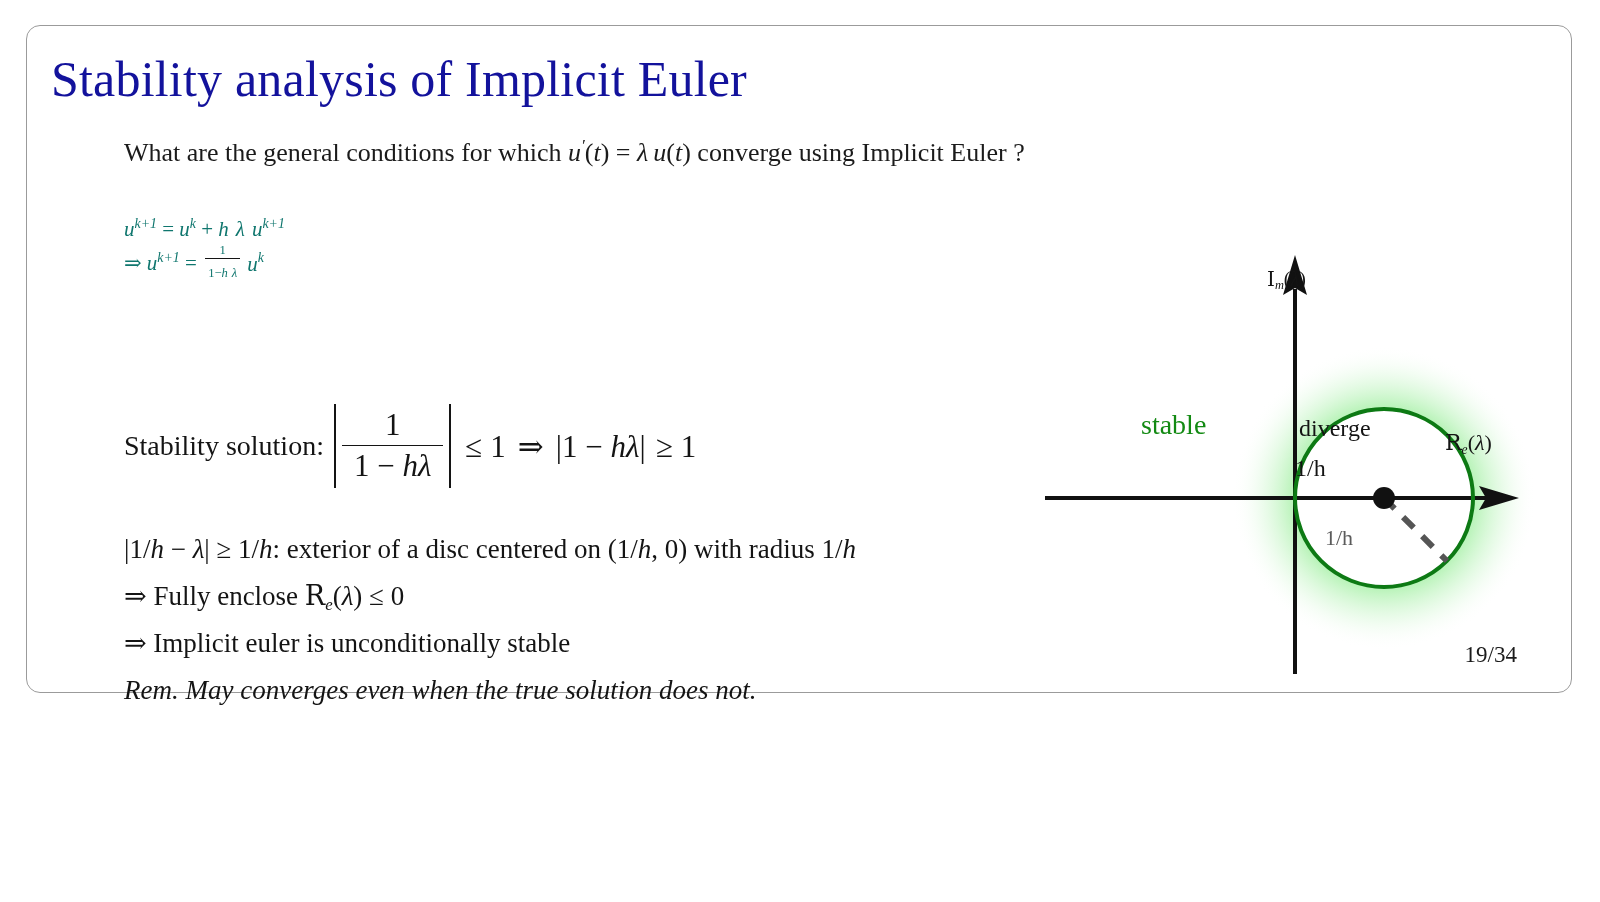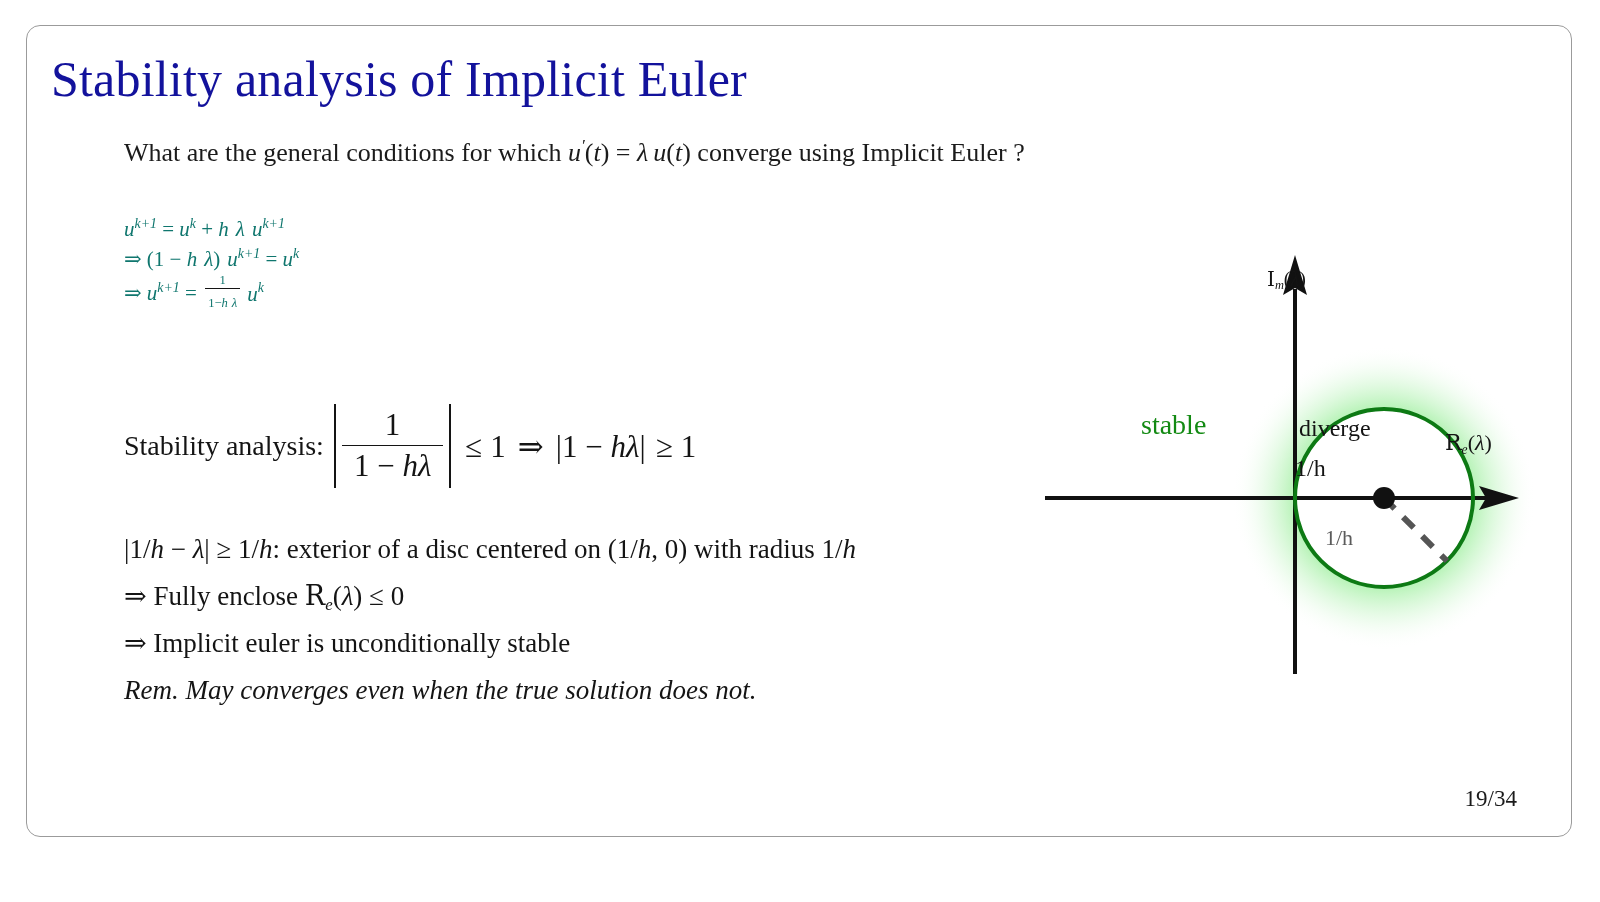--- a/index.html
+++ b/index.html
@@ -11,21 +11,21 @@
     width: 1600px;
     height: 902px;
     font-family: "Liberation Serif", "DejaVu Serif", serif;
     overflow: hidden;
   }
   .slide {
     position: absolute;
     left: 26px;
     top: 25px;
     width: 1546px;
-    height: 812px;
+    height: 668px;
     border: 1.5px solid #9b9b9b;
     border-radius: 14px;
     background: #ffffff;
     box-sizing: border-box;
   }
   .slide-title {
     position: absolute;
     left: 24px;
     top: 27px;
     font-size: 50px;
@@ -205,28 +205,27 @@
   <div class="slide-title">Stability analysis of Implicit Euler</div>
 
   <div class="question">
     <span>What are the general conditions for which </span><span class="mi">u</span><span class="sup mn">′</span><span class="op">(</span><span class="mi">t</span><span class="op">)</span><span class="op"> = </span><span class="mi">λ</span><span class="mi" style="margin-left:5px">u</span><span class="op">(</span><span class="mi">t</span><span class="op">)</span><span> converge using Implicit Euler ?</span>
   </div>
 
   <div class="derivation">
 
     <span class="ln"><span class="mi">u</span><span class="sup">k+1</span><span class="op"> = </span><span class="mi">u</span><span class="sup">k</span><span class="op"> + </span><span class="mi">h</span><span class="mi" style="margin-left:7px">λ</span><span class="mi" style="margin-left:7px">u</span><span class="sup">k+1</span></span>
 
-    <span class="ln"><span class="op">⇒ </span><span class="op">(</span><span class="mn">1</span><span class="op"> − </span><span class="mi">h</span><span class="mi" style="margin-left:7px">λ</span><span class="op">)</span><span class="mi" style="margin-left:7px">u</span><span class="sup">k+1</span><span class="op"> = </span><span class="mi">u</span><span class="sup">k</span></span>
 
     <span class="ln"><span class="op">⇒ </span><span class="mi">u</span><span class="sup">k+1</span><span class="op"> = </span><span class="ifrac"><span class="num mn">1</span><span class="den"><span class="mn">1</span><span class="op">−</span><span class="mi">h</span><span class="mi" style="margin-left:4px">λ</span></span></span><span class="mi" style="margin-left:4px">u</span><span class="sup">k</span></span>
 
   </div>
 
   <div class="stability">
-    <span class="lead">Stability analysis:</span>
+    <span class="lead">Stability solution:</span>
     <span class="bigbar"></span>
     <span class="bfrac">
       <span class="num mn">1</span>
       <span class="den"><span class="mn">1</span><span class="op"> − </span><span class="mi">h</span><span class="mi">λ</span></span>
     </span>
     <span class="bigbar"></span>
     <span class="tail"><span class="op">≤</span><span class="mn" style="margin-left:8px">1</span><span class="op" style="margin-left:12px">⇒</span><span class="smallbar" style="margin-left:12px">|</span><span class="mn">1</span><span class="op"> − </span><span class="mi">h</span><span class="mi">λ</span><span class="smallbar">|</span><span class="op" style="margin-left:10px">≥</span><span class="mn" style="margin-left:8px">1</span></span>
   </div>
 
   <div class="conclusions">

